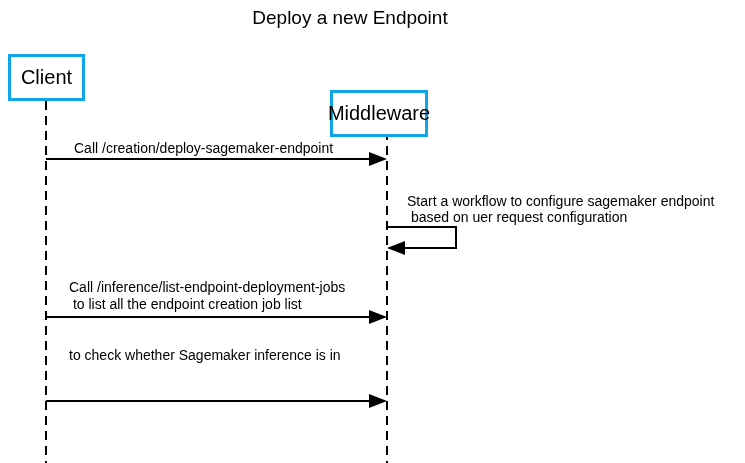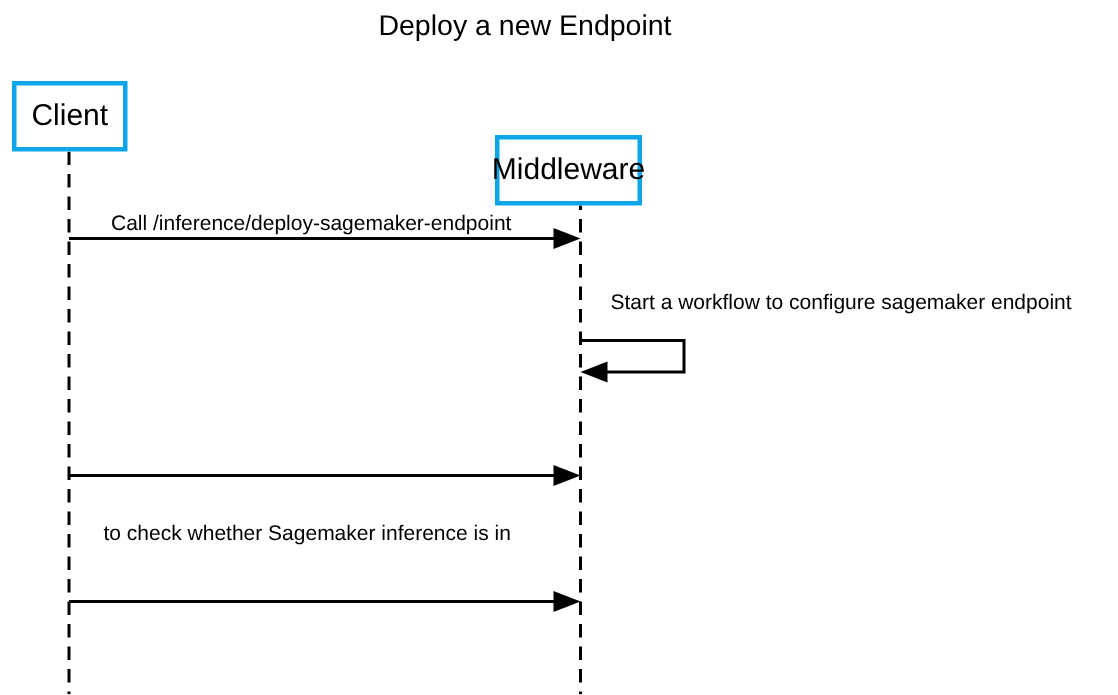--- a/index.html
+++ b/index.html
@@ -97,25 +97,30 @@
   <div class="diagram-title">Deploy a new Endpoint</div>
 
   <div class="actor-box actor-client">
     <span>Client</span>
   </div>
   <div class="actor-box actor-middleware">
     <span>Middleware</span>
   </div>
 
   <div class="msg-label msg-deploy">
-    <div class="msg-line">Call /inference/deploy-sagemaker-endpoint</div>
+    <div class="msg-line">Call /creation/deploy-sagemaker-endpoint</div>
   </div>
 
   <div class="msg-label msg-workflow">
     <div class="msg-line">Start a workflow to configure sagemaker endpoint</div>
+    <div class="msg-line"> based on uer request configuration</div>
   </div>
 
+  <div class="msg-label msg-list">
+    <div class="msg-line">Call /inference/list-endpoint-deployment-jobs</div>
+    <div class="msg-line"> to list all the endpoint creation job list</div>
+  </div>
 
   <div class="msg-label msg-get">
     <div class="msg-line">to check whether Sagemaker inference is in</div>
   </div>
 
 </div>
 
 </body></html>

